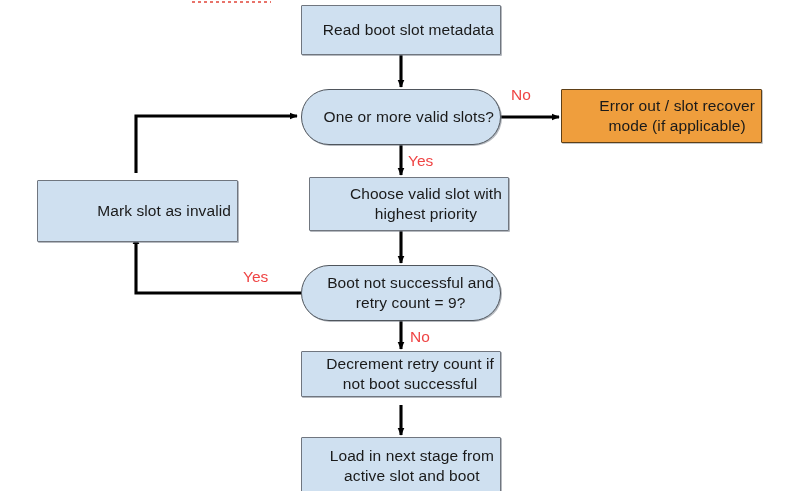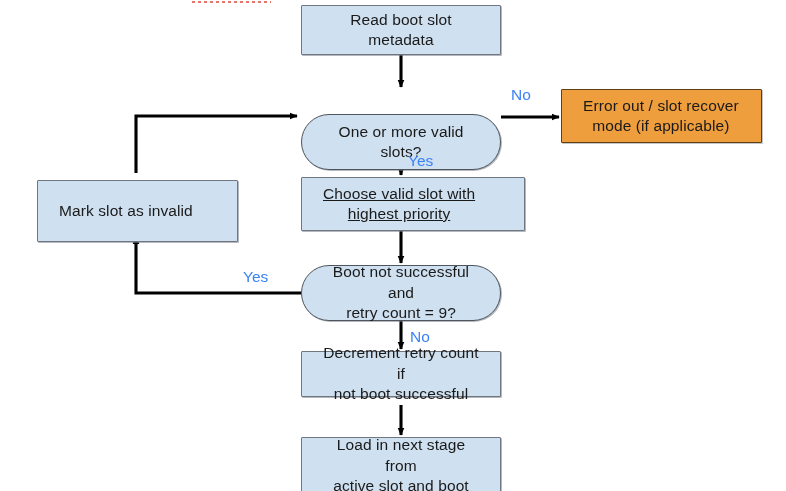--- a/index.html
+++ b/index.html
@@ -28,28 +28,28 @@
     top: 0;
     width: 786px;
     height: 491px;
     overflow: visible;
   }
   .node {
     position: absolute;
     box-sizing: border-box;
     display: flex;
     align-items: center;
-    justify-content: flex-start;
+    justify-content: flex-end;
     text-align: center;
     color: #1a1a1a;
     font-size: 15.5px;
     line-height: 1.32;
     letter-spacing: 0.1px;
     z-index: 3;
-    padding: 0 21px;
+    padding: 0 6px;
   }
   .node-process {
     background: #cfe0f0;
     border: 1.6px solid #70767f;
     border-radius: 1px;
     box-shadow: 1px 1px 0 rgba(120,128,138,0.55);
   }
   .node-decision {
     background: #cfe0f0;
     border: 1.6px solid #4f555c;
@@ -59,21 +59,21 @@
   .node-error {
     background: #ef9e3d;
     border: 1.6px solid #5e3f16;
     border-radius: 1px;
     box-shadow: 1px 1px 0 rgba(120,128,138,0.45);
   }
   .edge-label {
     position: absolute;
     font-family: "Liberation Sans", sans-serif;
     font-size: 15.5px;
-    color: #3b82f6;
+    color: #ef4444;
     z-index: 4;
     white-space: nowrap;
   }
   .artifact-dashed {
     position: absolute;
     z-index: 1;
   }
   .nodetext {
     display: block;
     white-space: pre-line;
@@ -101,31 +101,31 @@
         <polyline points="136,173 136,116 297,116" marker-end="url(#arrowhead)"></polyline>
         <polyline points="401,321 401,349" marker-end="url(#arrowhead)"></polyline>
         <polyline points="401,405 401,435" marker-end="url(#arrowhead)"></polyline>
       </g>
   </svg>
 
   <div id="node-layer">
       <div class="node node-process" style="left: 301px; top: 5px; width: 200px; height: 50px;">
         <span class="nodetext">Read boot slot metadata</span>
       </div>
-      <div class="node node-decision" style="left: 301px; top: 89px; width: 200px; height: 56px; margin-top: 25px;">
+      <div class="node node-decision" style="left: 301px; top: 89px; width: 200px; height: 56px;">
         <span class="nodetext">One or more valid slots?</span>
       </div>
       <div class="node node-error" style="left: 561px; top: 89px; width: 201px; height: 54px;">
         <span class="nodetext">Error out / slot recover
 mode (if applicable)</span>
       </div>
       <div class="node node-process" style="left: 37px; top: 180px; width: 201px; height: 62px;">
         <span class="nodetext">Mark slot as invalid</span>
       </div>
-      <div class="node node-process" style="left: 301px; top: 177px; width: 224px; height: 54px; text-decoration: underline;">
+      <div class="node node-process" style="left: 309px; top: 177px; width: 200px; height: 54px;">
         <span class="nodetext">Choose valid slot with
 highest priority</span>
       </div>
       <div class="node node-decision" style="left: 301px; top: 265px; width: 200px; height: 56px;">
         <span class="nodetext">Boot not successful and
 retry count = 9?</span>
       </div>
       <div class="node node-process" style="left: 301px; top: 351px; width: 200px; height: 46px;">
         <span class="nodetext">Decrement retry count if
 not boot successful</span>

